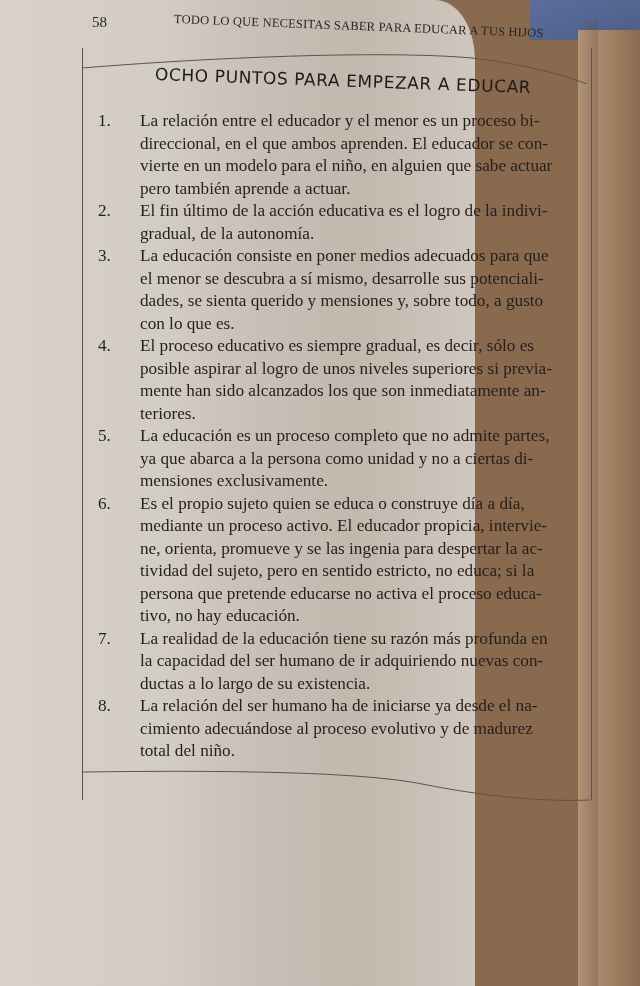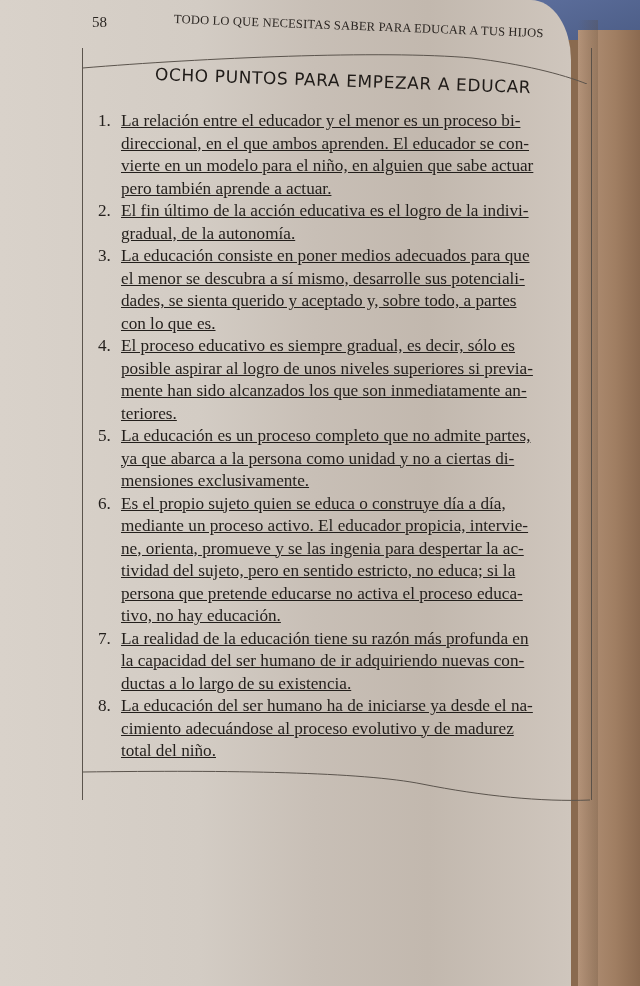--- a/index.html
+++ b/index.html
@@ -10,21 +10,21 @@
     }
     .backdrop-blue {
       position: absolute; right: 0; top: 0; width: 110px; height: 40px;
       background: linear-gradient(160deg, #5c6e9c 0%, #4c5d86 100%);
     }
     .backdrop-edge {
       position: absolute; right: 0; top: 30px; width: 62px; height: 956px;
       background: linear-gradient(90deg, #b49379 0%, #a07e62 60%, #8b6a50 100%);
     }
     .page {
-      position: absolute; left: 0; top: 0; width: 571px; height: 986px;
+      position: absolute; left: 0; top: 0; width: 475px; height: 986px;
       background: linear-gradient(90deg, #d9d2ca 0%, #d3ccc4 35%, #c8bfb6 55%, #c2b8ae 75%, #cfc6bd 100%);
       border-top-right-radius: 40px 60px;
     }
     .page-edge {
       position: absolute; left: 578px; top: 20px; width: 20px; height: 966px;
       background: linear-gradient(90deg, rgba(0,0,0,0) 0%, rgba(90,70,50,0.25) 100%);
     }
     .running-head {
       position: absolute; top: 10px; left: 90px; width: 470px; height: 30px;
       color: #2b2622; font-size: 14px;
@@ -44,21 +44,21 @@
     .box-bottom { top: 760px; height: 48px; }
     .box-heading {
       position: absolute; left: 155px; top: 64px; white-space: nowrap;
       font-family: "DejaVu Sans", "Liberation Sans", sans-serif;
       font-size: 17px; letter-spacing: 0.6px; color: #1f1b18;
       transform: rotate(2deg); transform-origin: left center;
     }
     .items { position: absolute; left: 96px; top: 110px; width: 490px; }
     .item { position: relative; color: #231f1c; font-size: 17.2px; line-height: 22.5px; }
     .item-num { position: absolute; left: 2px; top: 0; width: 30px; }
-    .item-text { margin-left: 25px; display: block; white-space: pre-line; text-decoration: underline; }
+    .item-text { margin-left: 44px; display: block; white-space: pre-line; }
   </style>
 </head>
 <body>
 
 <div class="backdrop-blue"></div>
 <div class="backdrop-edge"></div>
 
 <div class="page">
   <div class="running-head">
     <span class="page-number">58</span>
@@ -85,21 +85,21 @@
     </div>
     <div class="item">
       <span class="item-num">2.</span>
       <span class="item-text">El fin último de la acción educativa es el logro de la indivi-
 gradual, de la autonomía.</span>
     </div>
     <div class="item">
       <span class="item-num">3.</span>
       <span class="item-text">La educación consiste en poner medios adecuados para que
 el menor se descubra a sí mismo, desarrolle sus potenciali-
-dades, se sienta querido y aceptado y, sobre todo, a partes
+dades, se sienta querido y mensiones y, sobre todo, a gusto
 con lo que es.</span>
     </div>
     <div class="item">
       <span class="item-num">4.</span>
       <span class="item-text">El proceso educativo es siempre gradual, es decir, sólo es
 posible aspirar al logro de unos niveles superiores si previa-
 mente han sido alcanzados los que son inmediatamente an-
 teriores.</span>
     </div>
     <div class="item">
@@ -118,20 +118,20 @@
 tivo, no hay educación.</span>
     </div>
     <div class="item">
       <span class="item-num">7.</span>
       <span class="item-text">La realidad de la educación tiene su razón más profunda en
 la capacidad del ser humano de ir adquiriendo nuevas con-
 ductas a lo largo de su existencia.</span>
     </div>
     <div class="item">
       <span class="item-num">8.</span>
-      <span class="item-text">La educación del ser humano ha de iniciarse ya desde el na-
+      <span class="item-text">La relación del ser humano ha de iniciarse ya desde el na-
 cimiento adecuándose al proceso evolutivo y de madurez
 total del niño.</span>
     </div>
   </div>
 
   <div class="page-edge"></div>
 </div>
 
 </body></html>

